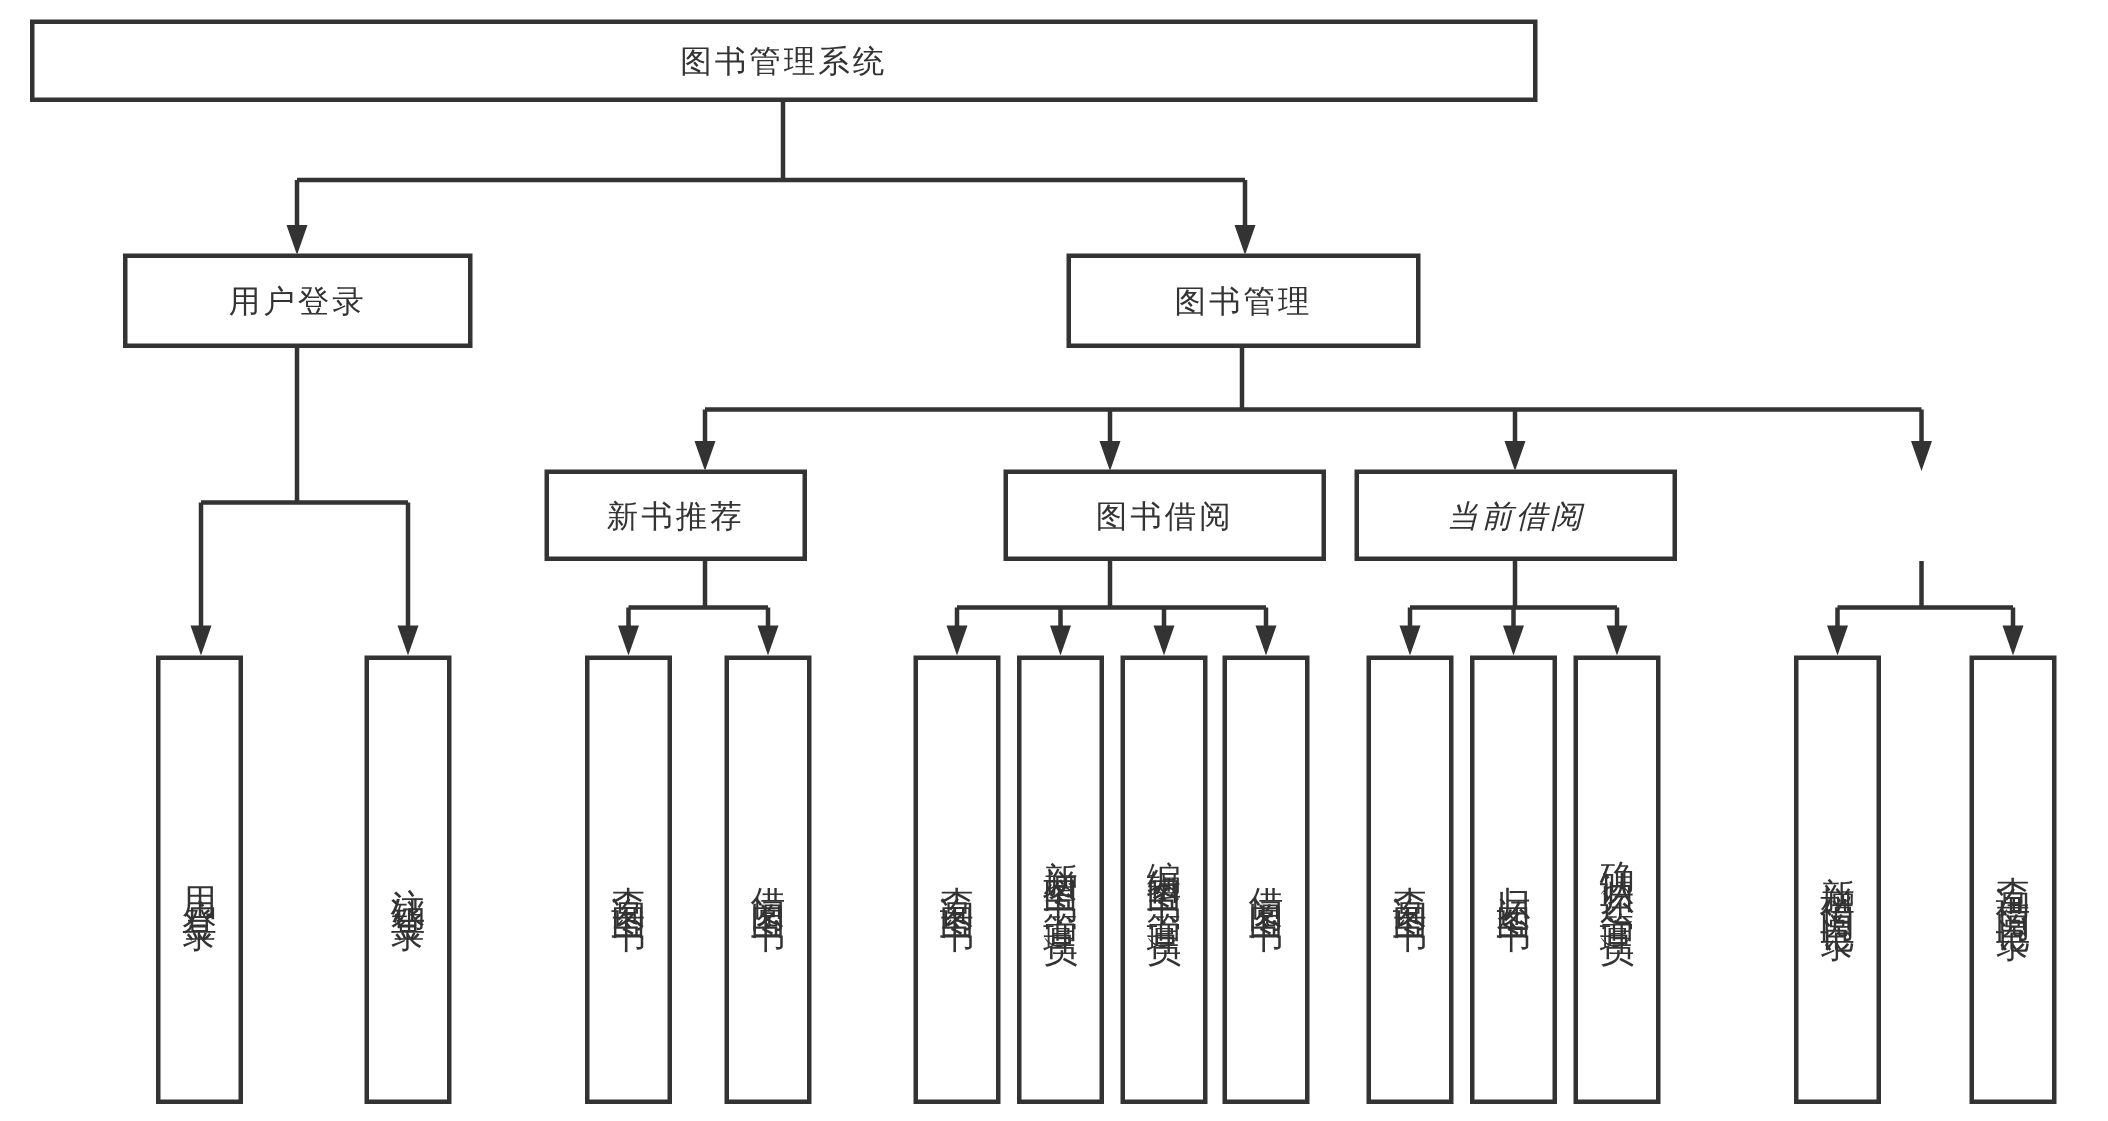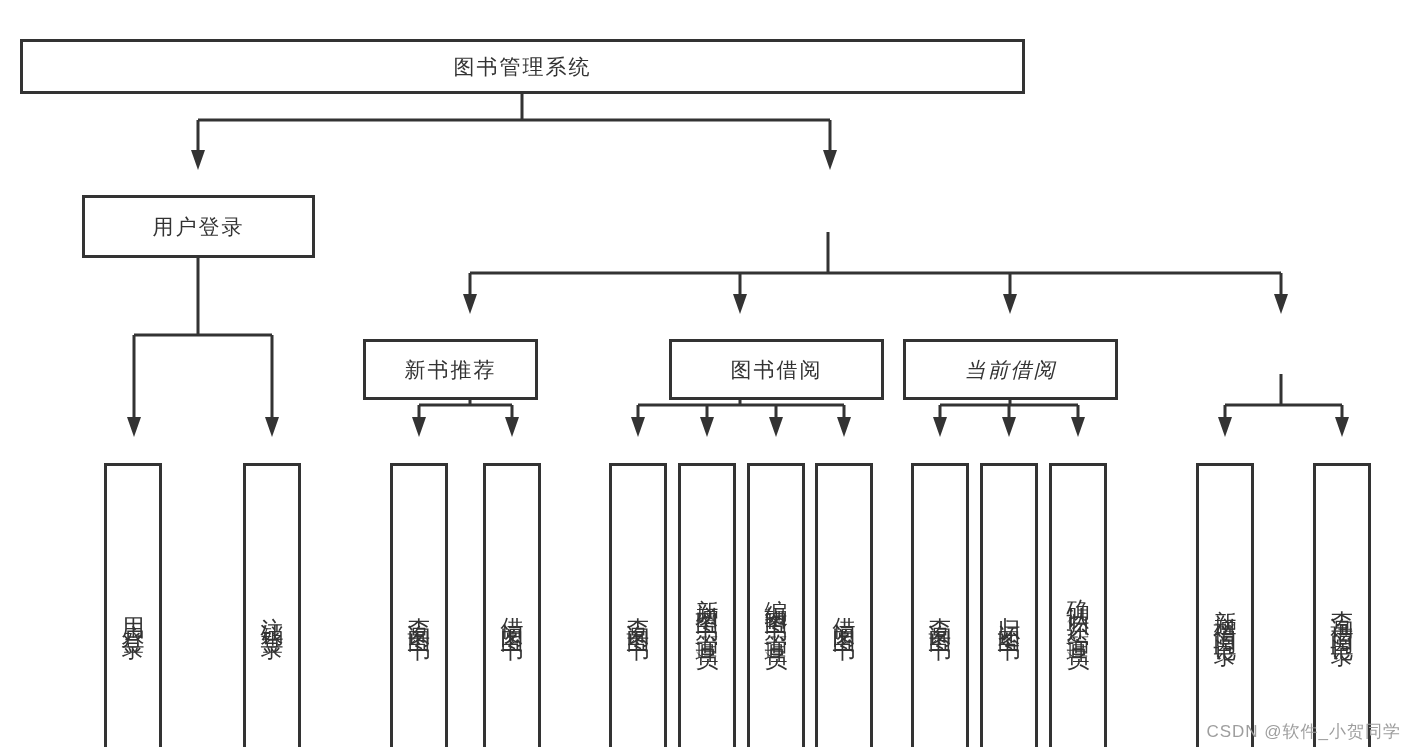--- a/index.html
+++ b/index.html
@@ -23,21 +23,20 @@
   }
   .box {
     position: absolute;
     box-sizing: border-box;
     background: #ffffff;
     border: 3px solid #333333;
     display: flex;
     align-items: center;
     justify-content: center;
     color: #333333;
-    margin-top: 26px;
   }
   .hlabel {
     font-size: 21px;
     letter-spacing: 2px;
     white-space: nowrap;
   }
   .vbox .vlabel {
     writing-mode: vertical-rl;
     text-orientation: mixed;
     font-size: 23px;
@@ -114,20 +113,23 @@
     </g>
   </svg>
 
   <div class="box root">
     <span class="hlabel">图书管理系统</span>
   </div>
 
   <div class="box l2a">
     <span class="hlabel">用户登录</span>
   </div>
+  <div class="box l2b">
+    <span class="hlabel">图书管理</span>
+  </div>
 
   <div class="box l3 l3a">
     <span class="hlabel">新书推荐</span>
   </div>
   <div class="box l3 l3b">
     <span class="hlabel">图书借阅</span>
   </div>
   <div class="box l3 l3c">
     <span class="hlabel">当前借阅</span>
   </div>
@@ -165,14 +167,13 @@
   <div class="box vbox v11">
     <span class="vlabel">确认归还（管理员）</span>
   </div>
   <div class="box vbox v12">
     <span class="vlabel">新增借阅记录</span>
   </div>
   <div class="box vbox v13">
     <span class="vlabel">查询借阅记录</span>
   </div>
 
-  <div id="watermark">CSDN @软件_小贺同学</div>
 </div>
 
 </body></html>

